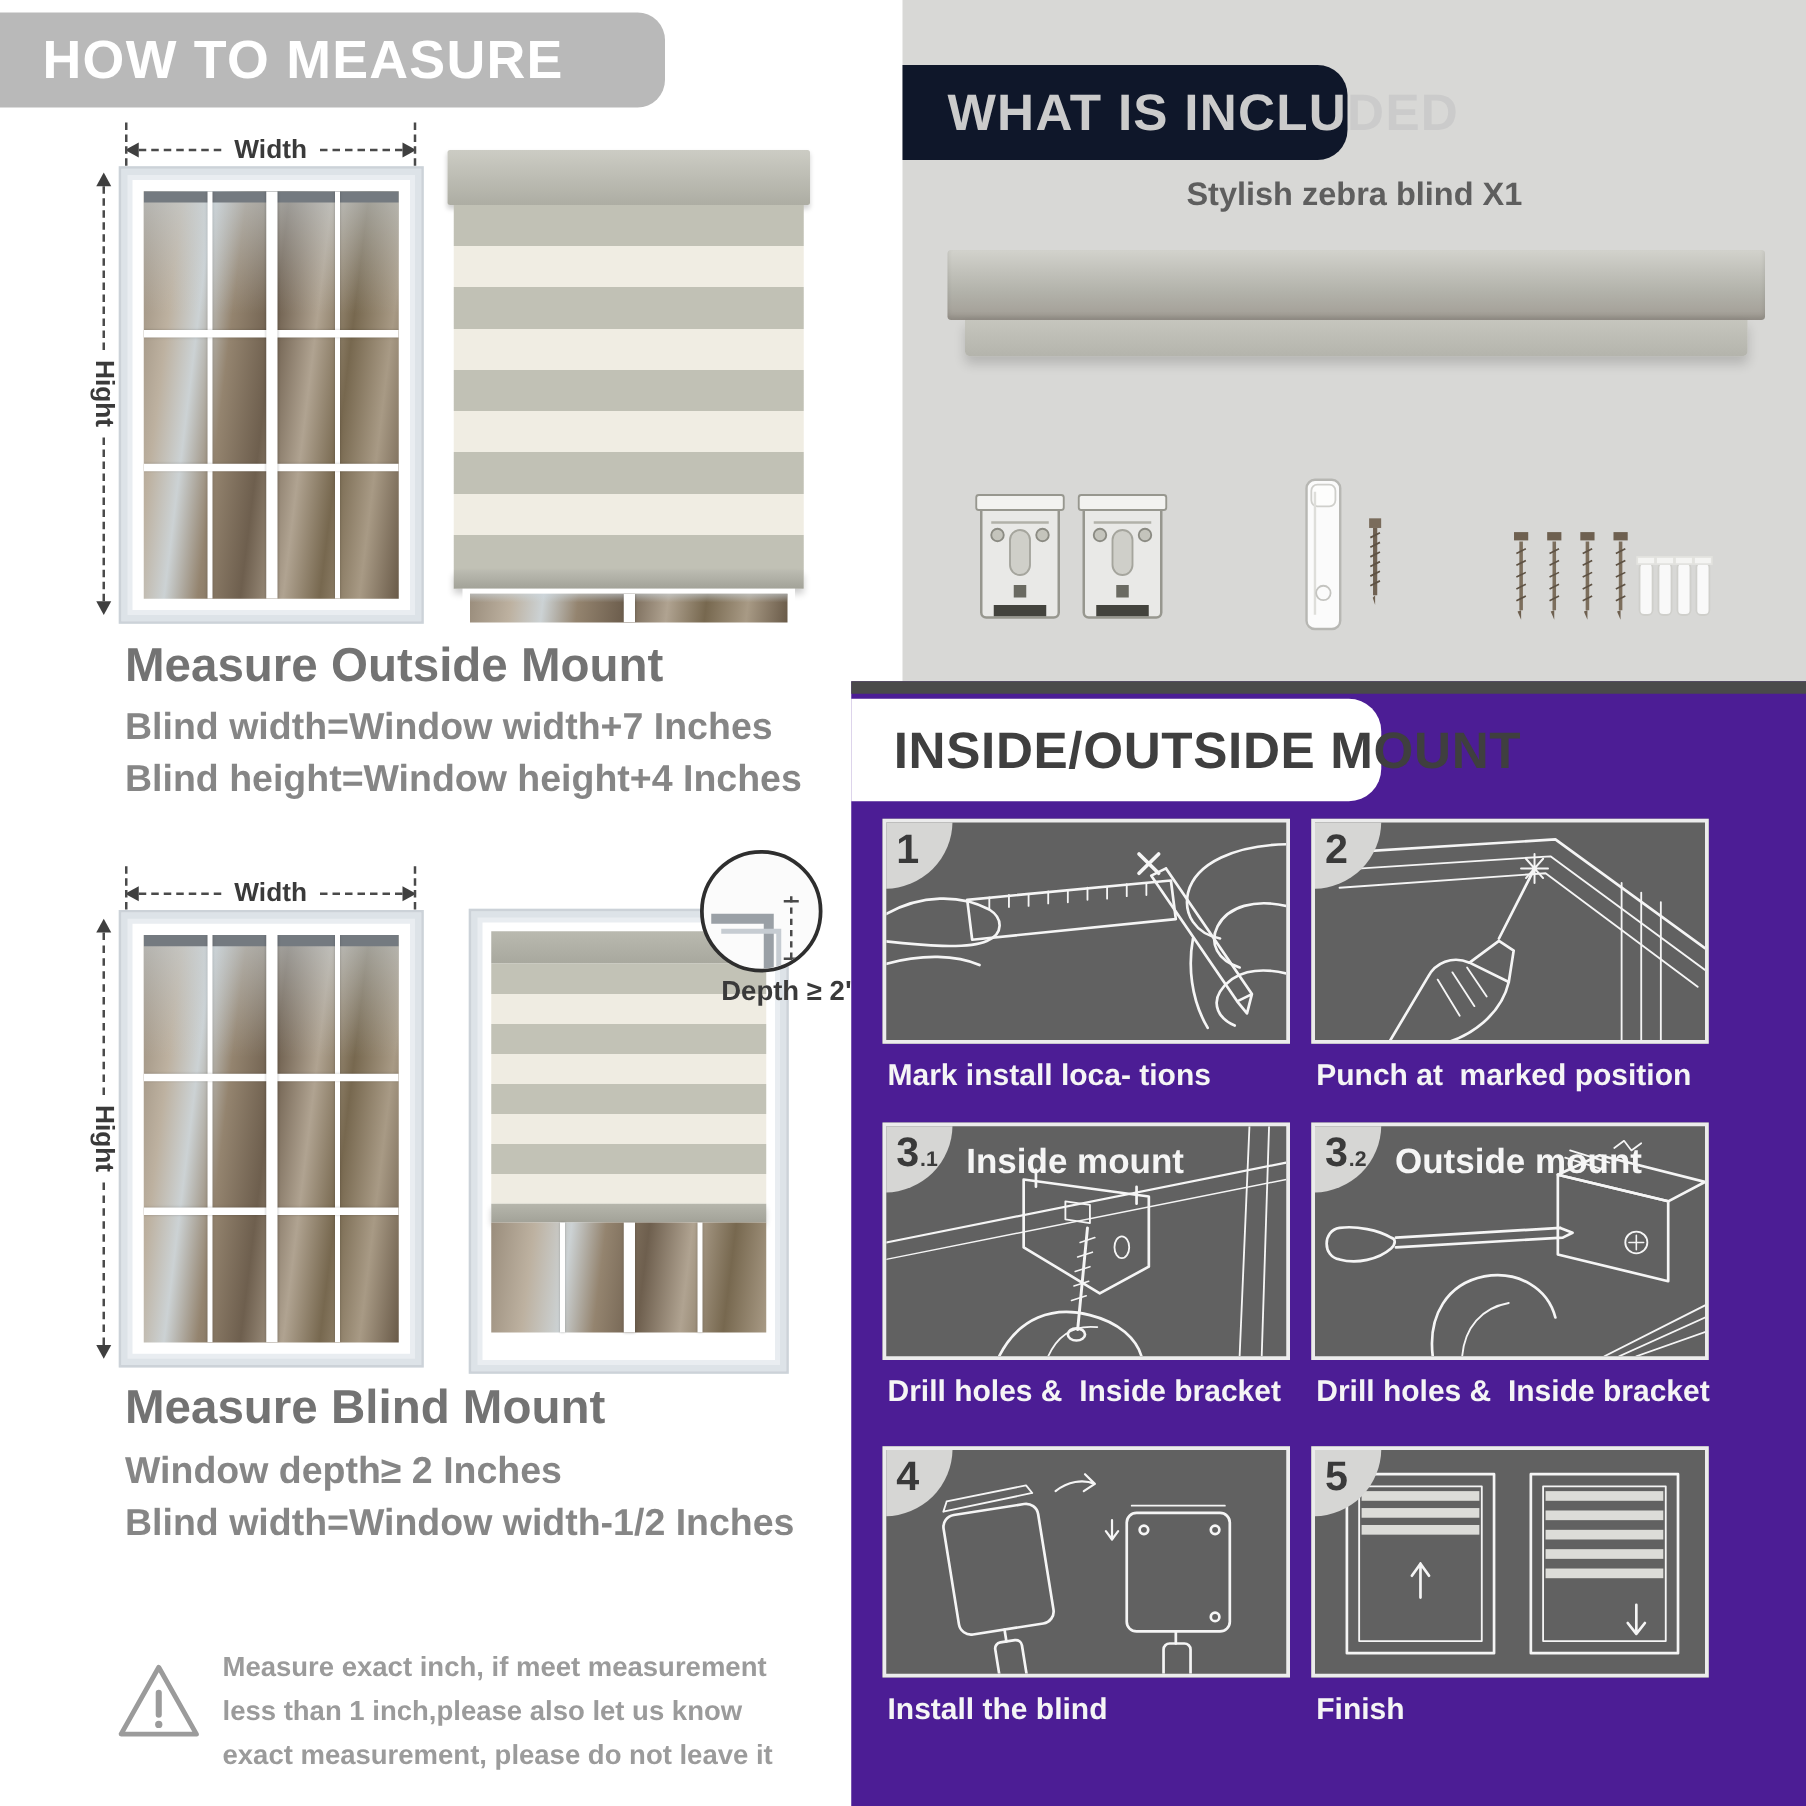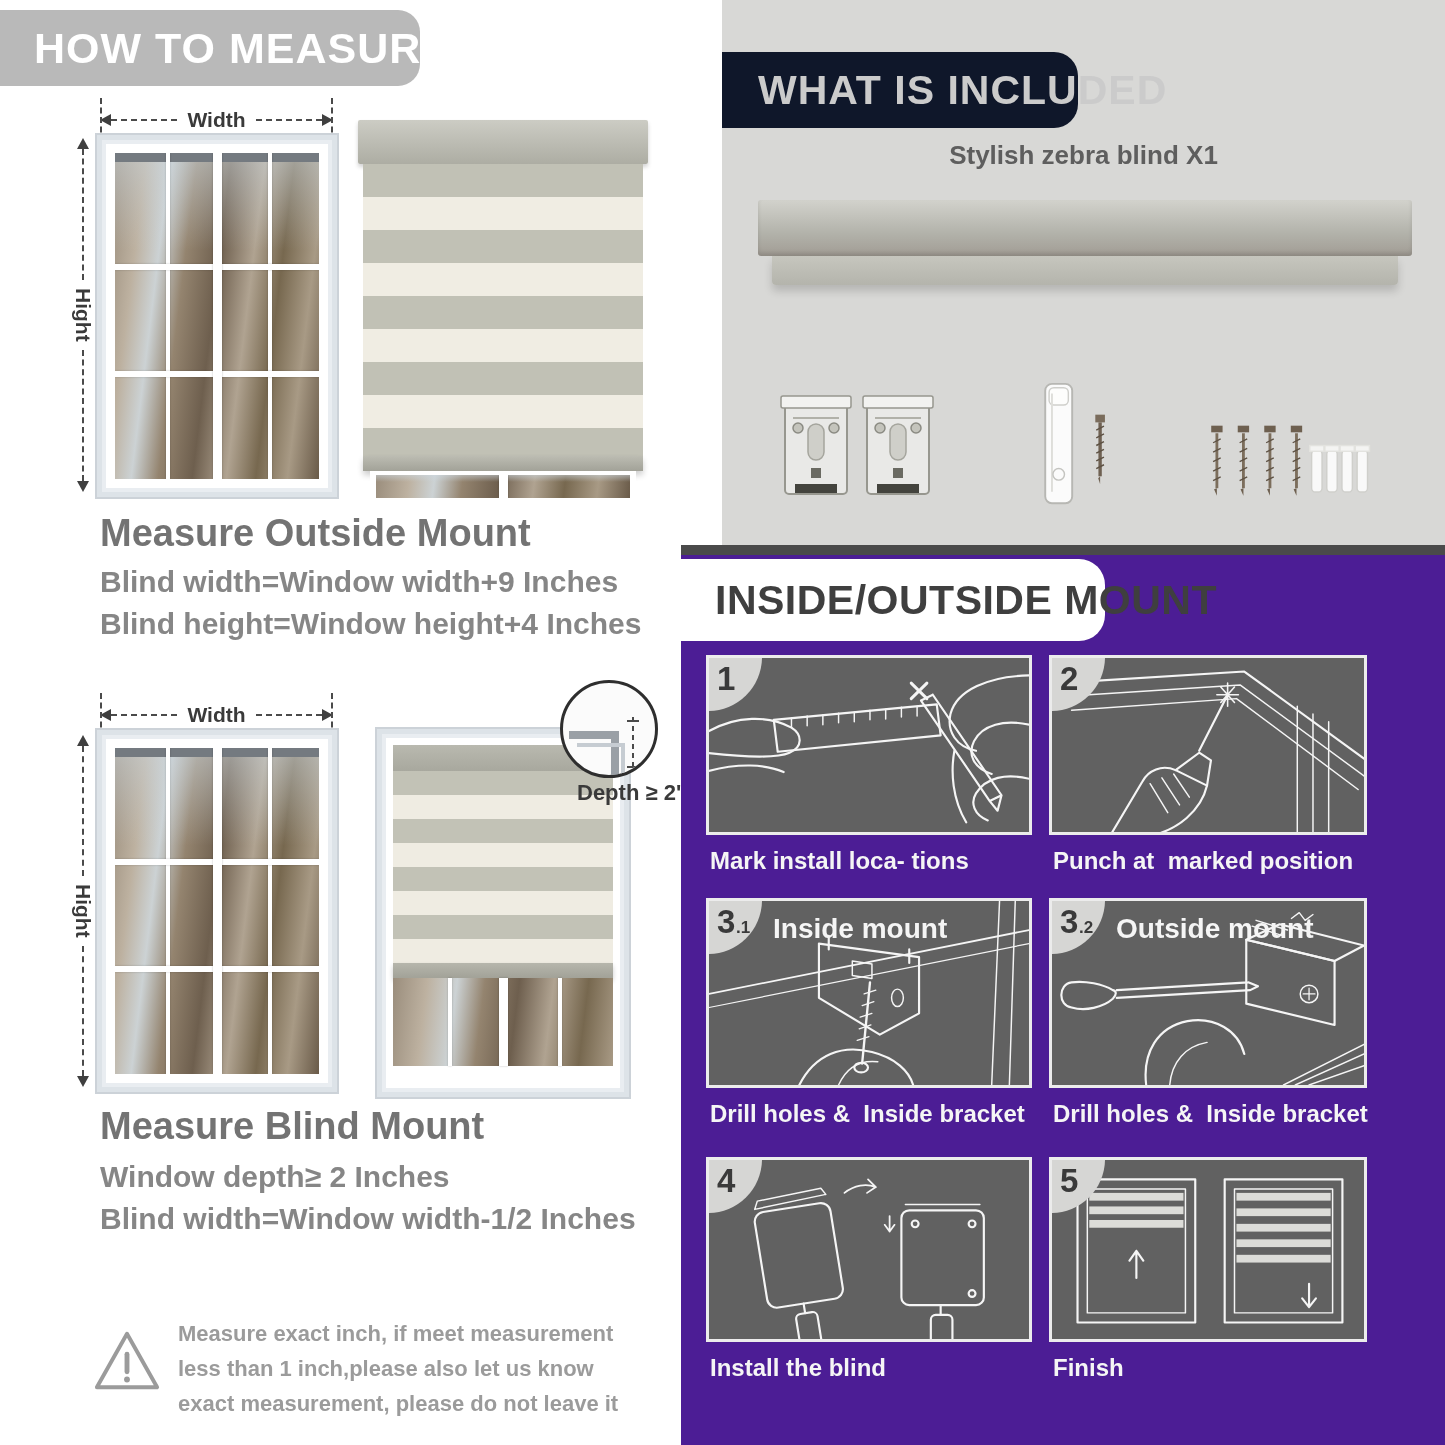--- a/index.html
+++ b/index.html
@@ -1,21 +1,21 @@
 <!DOCTYPE html>
 <html><head>
 <meta charset="utf-8">
 <style>
   html,body{margin:0;padding:0;background:#fff;}
   body{font-family:"Liberation Sans",sans-serif;}
   .page{position:relative;width:1445px;height:1445px;background:#fff;overflow:hidden;}
   .abs{position:absolute;}
 
   
-  .left-header{left:0;top:10px;width:420px;height:76px;background:#b9b9b9;border-radius:0 22px 22px 0;display:flex;align-items:center;}
+  .left-header{left:0;top:10px;width:532px;height:76px;background:#b9b9b9;border-radius:0 22px 22px 0;display:flex;align-items:center;}
   .left-header span{color:#fff;font-size:43px;font-weight:700;letter-spacing:1px;margin-left:34px;white-space:nowrap;}
 
   
   .win{background:#e9edf1;border:2px solid #ccd2d8;box-shadow:inset 0 0 0 5px #dde3e8;}
   .win-white{position:absolute;inset:9px;background:#fff;}
   .panes{position:absolute;inset:9px;overflow:hidden;
     background:linear-gradient(180deg,rgba(205,216,224,.55) 0%,rgba(205,216,224,0) 30%),
     linear-gradient(97deg,#9a8d7c 0%,#bdb1a0 13%,#ccd2d4 23%,#94846f 34%,#6e5f4e 48%,#b0a391 62%,#77684f 74%,#a89a85 87%,#695a48 100%);}
   .track{position:absolute;top:0;left:0;right:0;height:9px;background:#747a80;}
   .mull{position:absolute;background:#fff;box-shadow:0 0 2px rgba(0,0,0,.25);}
@@ -132,21 +132,21 @@
     <div class="b1-shade"></div>
     <div class="b1-bot"></div>
     <div class="b1-wb">
       <div class="panes">
           <div class="mull c"></div>
         </div>
     </div>
   </div>
 
   <div class="abs m-title" style="left:100px;top:512px;">Measure Outside Mount</div>
-  <div class="abs m-line" style="left:100px;top:565px;">Blind width=Window width+9 Inches</div>
+  <div class="abs m-line" style="left:100px;top:565px;">Blind width=Window width+7 Inches</div>
   <div class="abs m-line" style="left:100px;top:607px;">Blind height=Window height+4 Inches</div>
 
   <div class="abs harrow" style="left:100px;top:705px;width:233px;height:20px;">
     <div class="ah-l"></div>
     <div class="dash"></div>
     <span class="lbl">Width</span>
     <div class="dash"></div>
     <div class="ah-r"></div>
   </div>
   <div class="abs htick" style="left:100px;top:693px;height:44px;"></div>

